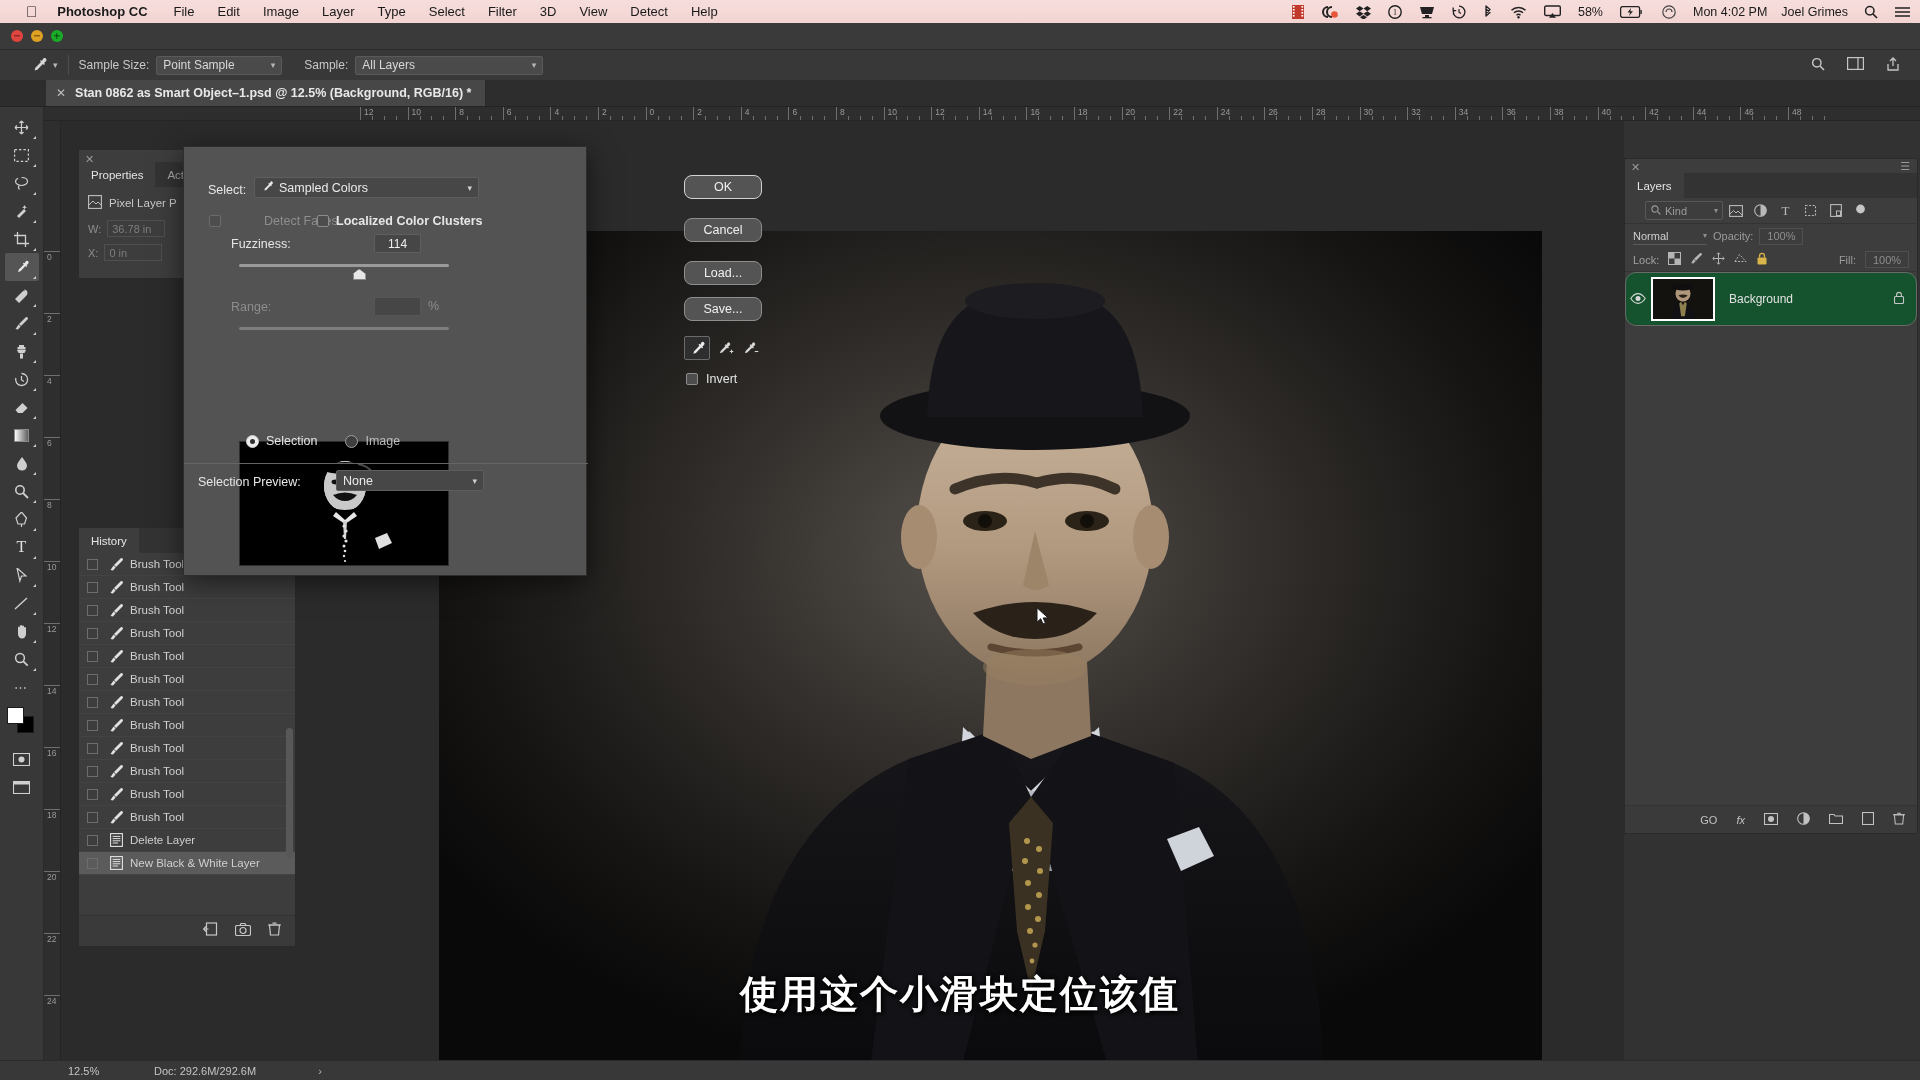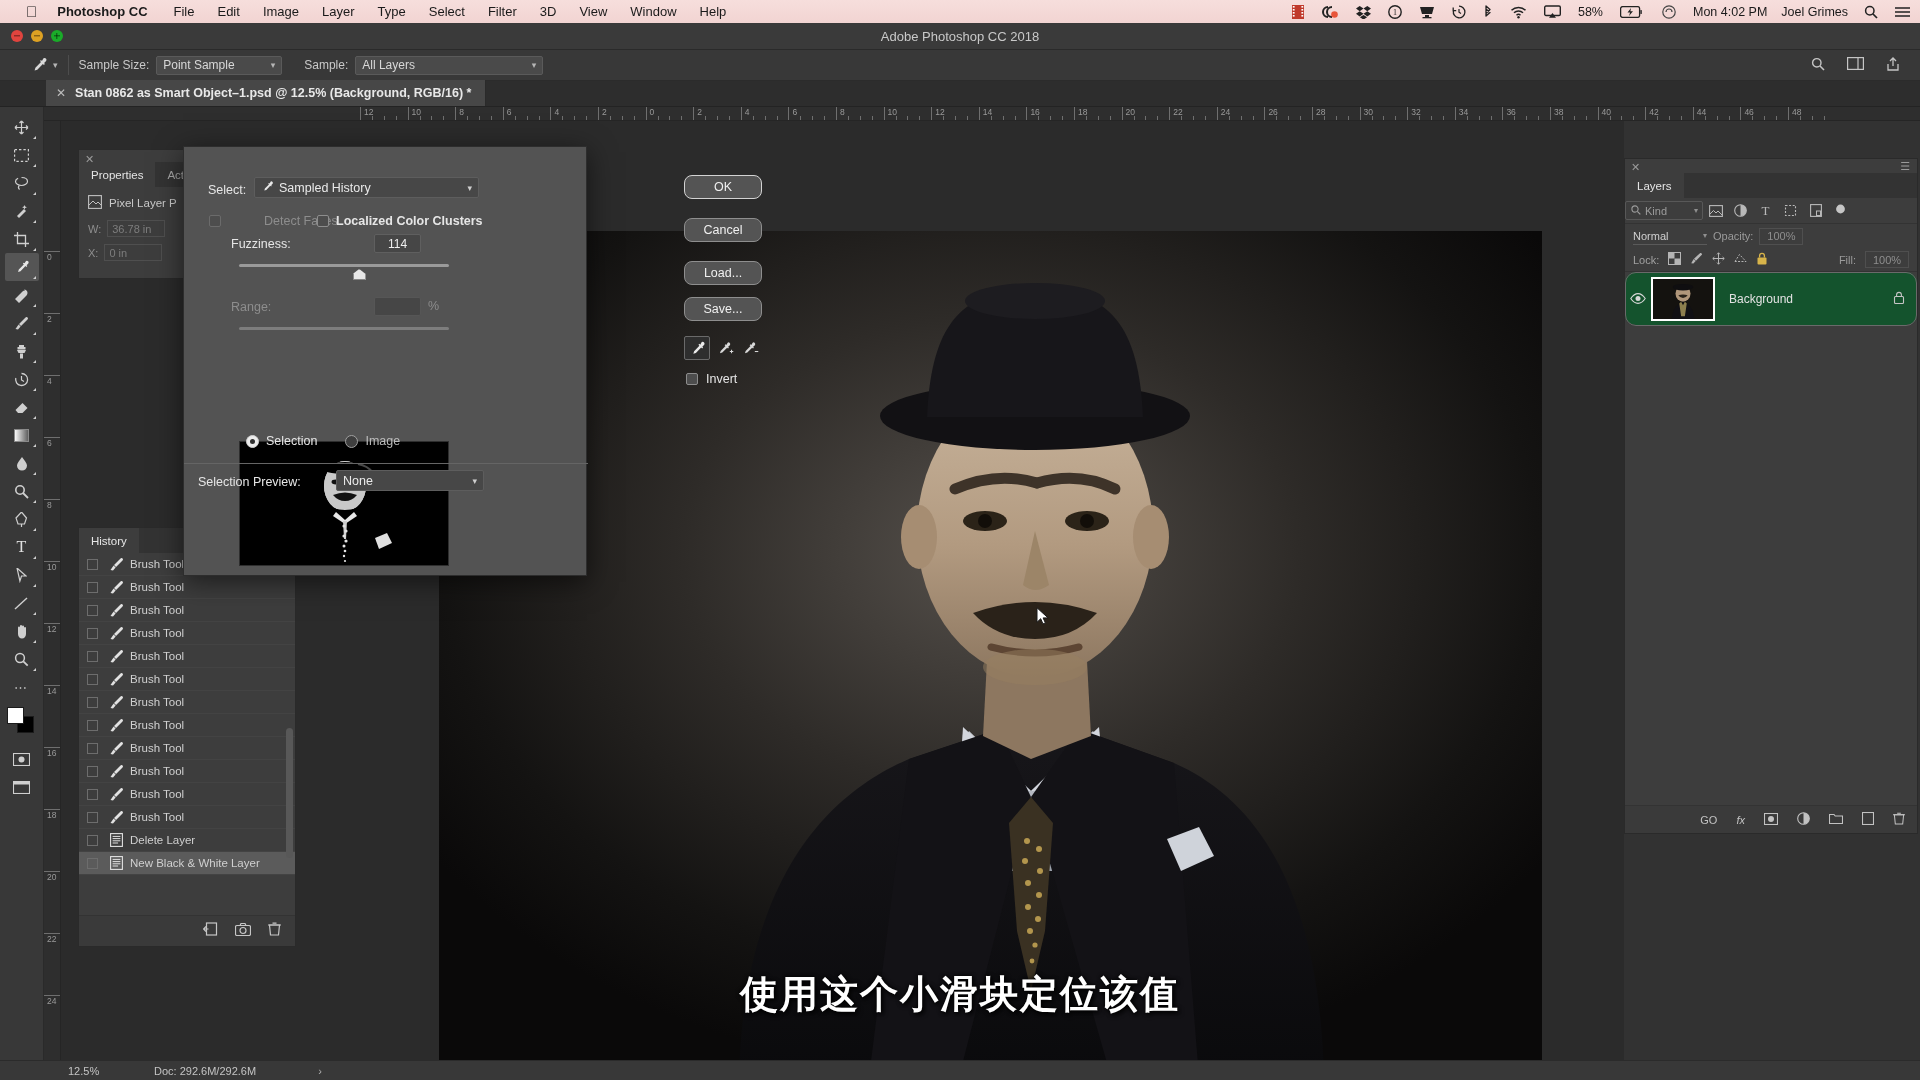--- a/index.html
+++ b/index.html
@@ -124,21 +124,21 @@
   .hist-foot{position:absolute;left:0;right:0;bottom:0;height:31px;background:#3a3a3a;
      display:flex;align-items:center;justify-content:flex-end;gap:17px;padding-right:14px;
      border-top:1px solid #333;}
   .hscroll{position:absolute;right:2px;top:200px;width:7px;height:130px;background:#585858;border-radius:4px;}
 
   
   #layers-panel{position:absolute; right:2px; top:158px; width:294px; height:676px;
      background:#3d3d3d;border:1px solid #2a2a2a;}
   .lp-close{position:absolute;left:6px;top:2px;color:#9b9b9b;font-size:11px;}
   .lp-tabs{height:25px;background:#333;display:flex;align-items:stretch;margin-top:14px;}
-  .lp-filter{height:26px;display:flex;align-items:center;gap:0px;padding:0 0;
+  .lp-filter{height:26px;display:flex;align-items:center;gap:0px;padding:0 20px;
      border-bottom:1px solid #333;}
   .kind-box{width:78px;height:19px;border:1px solid #585858;border-radius:2px;
      display:flex;align-items:center;padding:0 5px;color:#9c9c9c;font-size:11px;
      background:#3d3d3d; position:relative;}
   .fic{width:25px;height:19px;display:flex;align-items:center;justify-content:center;color:#b9b9b9;}
   .lp-blend{height:24px;display:flex;align-items:center;padding:0 8px;gap:6px;
      font-size:11px;color:#b6b6b6;}
   .blend-sel{width:74px;height:18px;border-bottom:1px solid #5a5a5a;color:#cfcfcf;
      display:flex;align-items:center;font-size:11px;}
   .opac{width:44px;height:17px;border:1px solid #4f4f4f;color:#8e8e8e;font-size:11px;
@@ -217,21 +217,21 @@
     <div class="mi bold">Photoshop CC</div>
     <div class="mi">File</div>
     <div class="mi">Edit</div>
     <div class="mi">Image</div>
     <div class="mi">Layer</div>
     <div class="mi">Type</div>
     <div class="mi">Select</div>
     <div class="mi">Filter</div>
     <div class="mi">3D</div>
     <div class="mi">View</div>
-    <div class="mi">Window</div>
+    <div class="mi">Detect</div>
     <div class="mi">Help</div>
     <div class="spacer"></div>
 
     <div class="ri">
       <svg width="12" height="14" viewBox="0 0 12 14">
           <rect x="0" y="0" width="12" height="14" fill="#c0392b"></rect>
       <g fill="#fff">
             <rect x="0.8" y="1" width="1.8" height="1.6"></rect>
             <rect x="0.8" y="4" width="1.8" height="1.6"></rect>
             <rect x="0.8" y="7" width="1.8" height="1.6"></rect>
@@ -332,21 +332,20 @@
         </svg>
     </div>
   </div>
 
   <div class="ps-titlebar">
     <div class="traffic">
       <div class="tl r"></div>
       <div class="tl y"></div>
       <div class="tl g"></div>
     </div>
-    <div class="ps-title">Adobe Photoshop CC 2018</div>
   </div>
 
   <div class="optbar">
     <div style="width:30px"></div>
     <div class="sect">
       <svg width="18" height="18" viewBox="0 0 18 18">
           <path d="M13.5 2.2a2 2 0 0 1 2.6 2.9l-2 2 .8.9-1 1-1-1-5.6 5.7-2.7.8.8-2.7 5.6-5.7-1-1 1-1 .9.8z" fill="#d8d8d8"></path>
         </svg>
       <span class="chev" style="margin-left:5px;color:#b5b5b5;font-size:9px;">▾</span>
     </div>
@@ -1204,21 +1203,21 @@
   <div id="colorrange">
     <div class="cr-body">
 
       <div class="cr-lbl" style="left:24px;top:36px;">Select:</div>
       <div class="cr-dd" style="position:absolute;left:70px;top:30px;width:225px;">
         <span style="margin-right:5px;">
           <svg width="13" height="13" viewBox="0 0 18 18">
               <path d="M13.5 2.2a2 2 0 0 1 2.6 2.9l-2 2 .8.9-1 1-1-1-5.6 5.7-2.7.8.8-2.7 5.6-5.7-1-1 1-1 .9.8z" fill="#e8e8e8"></path>
             </svg>
         </span>
-        <span>Sampled History</span>
+        <span>Sampled Colors</span>
         <span class="chev">▾</span>
       </div>
 
       <div style="position:absolute;left:25px;top:67px;display:flex;align-items:center;gap:7px;">
         <span class="cb dim"></span>
         <span class="cr-lbl dim" style="position:static;margin-left:36px;">Detect Faces</span>
       </div>
       <div style="position:absolute;left:133px;top:67px;display:flex;align-items:center;gap:7px;">
         <span class="cb"></span>
         <span class="cr-lbl" style="position:static;font-weight:bold;">Localized Color Clusters</span>

